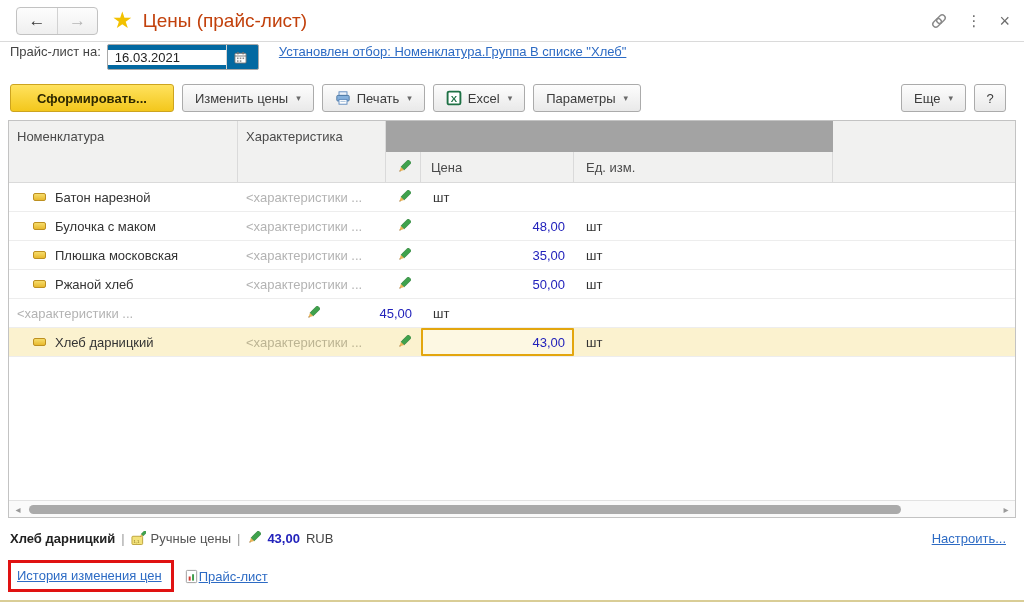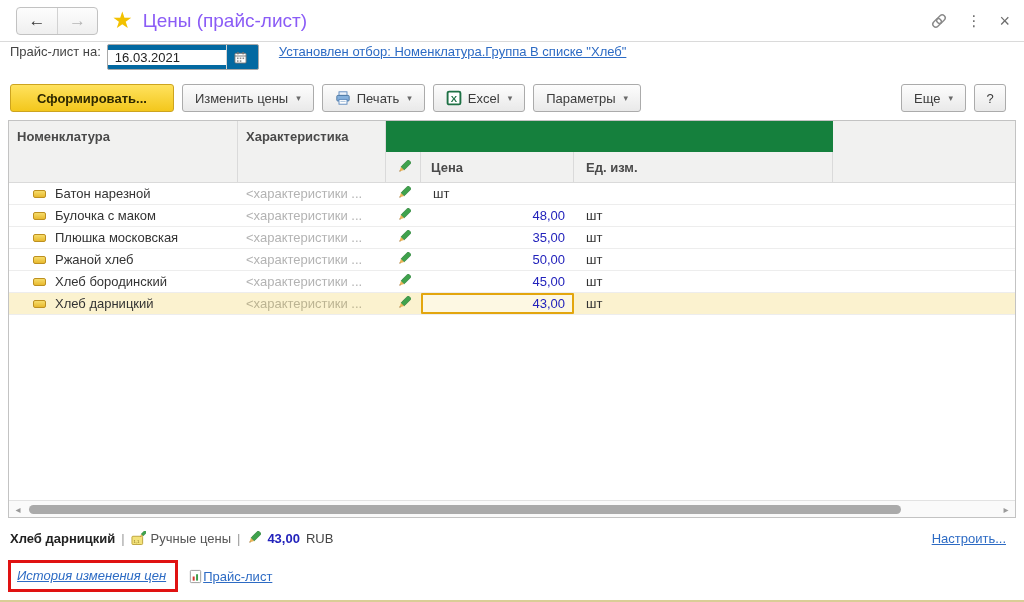--- a/index.html
+++ b/index.html
@@ -13,21 +13,21 @@
 
   
   .titlebar { height:42px; display:flex; align-items:center; padding:0 14px 0 16px;
               border-bottom:1px solid #DADADA; flex:0 0 auto; }
   .navgroup { display:flex; border:1px solid #C2C2C2; border-radius:4px; overflow:hidden;
               background:linear-gradient(#FDFDFD,#EFEFEF); height:28px; }
   .navbtn { width:40px; border:none; background:transparent; font-size:17px; line-height:26px;
             cursor:pointer; color:#3A3A3A; }
   .navbtn + .navbtn { border-left:1px solid #D2D2D2; color:#B5B5B5; }
   .star { color:#F2C100; font-size:23px; margin:0 10px 0 14px; }
-  .title { font-size:19px; font-weight:400; color:#8b5cf6; }
+  .title { font-size:19px; font-weight:400; color:#c2410c; }
   .titlebar-right { margin-left:auto; display:flex; align-items:center; gap:18px; }
   .kebab { font-size:15px; color:#6E6E6E; letter-spacing:0; cursor:pointer; }
   .closex { font-size:18px; color:#6E6E6E; cursor:pointer; line-height:1; }
   .iconbtn { background:none; border:none; cursor:pointer; display:flex; align-items:center; }
 
   
   .filter-row { height:38px; display:flex; align-items:flex-start; padding:2px 10px 0 10px; flex:0 0 auto; }
   .filter-label { color:#444; margin-right:6px; }
   .datebox { display:flex; align-items:center; width:152px; height:26px;
              border:1px solid #A9A9A9; border-radius:2px; background:#0369a1; }
@@ -45,33 +45,33 @@
   .btn-primary { background:linear-gradient(#FFE25E,#F3C71C); border-color:#CDA41F;
                  font-weight:bold; color:#2E2800; padding:0 26px; }
   .caret { font-size:9px; color:#6A6A6A; margin-left:2px; }
   .spacer { flex:1; }
   .btn-help { width:32px; justify-content:center; padding:0; }
 
   
   .table { margin:2px 8px 0 8px; width:1008px; border:1px solid #C3C3C3; flex:0 0 auto;
            height:398px; display:flex; flex-direction:column; background:#fff; }
   .grid6 { display:grid; grid-template-columns:229px 148px 35px 153px 259px 1fr; }
-  .thead { grid-template-rows:31px 31px; background:#15803d; flex:0 0 auto;font-weight:bold; }
+  .thead { grid-template-rows:31px 31px; background:#a3a3a3; flex:0 0 auto; }
   .th { border-right:1px solid #DADADA; border-bottom:1px solid #DADADA; color:#4A4A4A;
         display:flex; align-items:center; padding:0 8px; background:#F1F1F0; }
   .th-nomen { grid-row:1/3; grid-column:1; align-items:flex-start; padding-top:8px; }
   .th-char  { grid-row:1/3; grid-column:2; align-items:flex-start; padding-top:8px; }
   .th-group { grid-row:1;   grid-column:3/6; gap:7px; }
   .th-rest  { grid-row:1/3; grid-column:6; border-right:none; }
   .th-pencil{ grid-row:2; grid-column:3; justify-content:center; padding:0; }
   .th-price { grid-row:2; grid-column:4; padding-left:10px; }
   .th-unit  { grid-row:2; grid-column:5; padding-left:12px; }
 
   .tbody { flex:1 1 auto; overflow:hidden; }
-  .trow { height:22px; border-bottom:1px solid #EDEDED; align-items:stretch; cursor:pointer; }
+  .trow { height:29px; border-bottom:1px solid #EDEDED; align-items:stretch; cursor:pointer; }
   .trow > div { display:flex; align-items:center; }
   .c-name { padding-left:24px; gap:9px; color:#333; }
   .item-icon { width:13px; height:8px; background:linear-gradient(#F6DC6A,#E8B92F);
                border:1px solid #BD9020; border-radius:2px; flex:0 0 auto; }
   .c-char { color:#B3B3B3; padding-left:8px; }
   .c-pencil { justify-content:center; }
   .c-price { justify-content:flex-end; padding-right:9px; color:#2222BB; }
   .c-unit { padding-left:12px; }
   .trow.selected { background:#FBF2CF; }
   .trow.selected .c-char { color:#BCB493; }
@@ -86,21 +86,21 @@
   .statusline { display:flex; align-items:center; padding:13px 18px 0 10px; flex:0 0 auto; gap:6px; }
   .status-item { font-weight:bold; color:#222; }
   .sep { color:#9A9A9A; }
   .status-type { color:#555; display:flex; align-items:center; gap:5px; }
   .status-price { font-weight:bold; color:#2222BB; }
   .status-cur { color:#444; }
   .configure { margin-left:auto; }
 
   
   .footer-links { display:flex; align-items:center; padding:14px 10px 0 8px; flex:0 0 auto; gap:10px; }
-  .redbox { border:3px solid #E01212; padding:5px 9px 6px 6px; display:inline-flex; align-items:center;font-style:italic; }
+  .redbox { border:3px solid #E01212; padding:5px 9px 6px 6px; display:inline-flex; align-items:center; }
   .doc-link { display:inline-flex; align-items:center; gap:0; }
 
   svg { display:block; }
 </style>
 </head>
 <body>
 
 <div class="window">
 
   <header class="titlebar">
@@ -278,24 +278,20 @@
                 <polygon points="7.3,12.8 8.7,12.8 8,14.2" fill="#6B5030"></polygon>
               </g>
             </svg>
           </div>
         <div class="c-price">50,00</div>
         <div class="c-unit">шт</div>
         <div></div>
       </div>
 
       <div class="grid6 trow">
-        <div class="c-name">
-            <span class="item-icon"></span>
-            <span>Хлеб бородинский</span>
-          </div>
         <div class="c-char">&lt;характеристики ...</div>
         <div class="c-pencil">
             <svg viewBox="0 0 16 16" width="15" height="15">
               <g transform="rotate(45 8 8)">
                 <rect x="5.6" y="-1.5" width="4.8" height="11" rx="0.8" fill="#3FA24C" stroke="#2C7A38" stroke-width="0.7"></rect>
                 <polygon points="5.6,9.5 10.4,9.5 8,14.2" fill="#EBB457"></polygon>
                 <polygon points="7.3,12.8 8.7,12.8 8,14.2" fill="#6B5030"></polygon>
               </g>
             </svg>
           </div>

